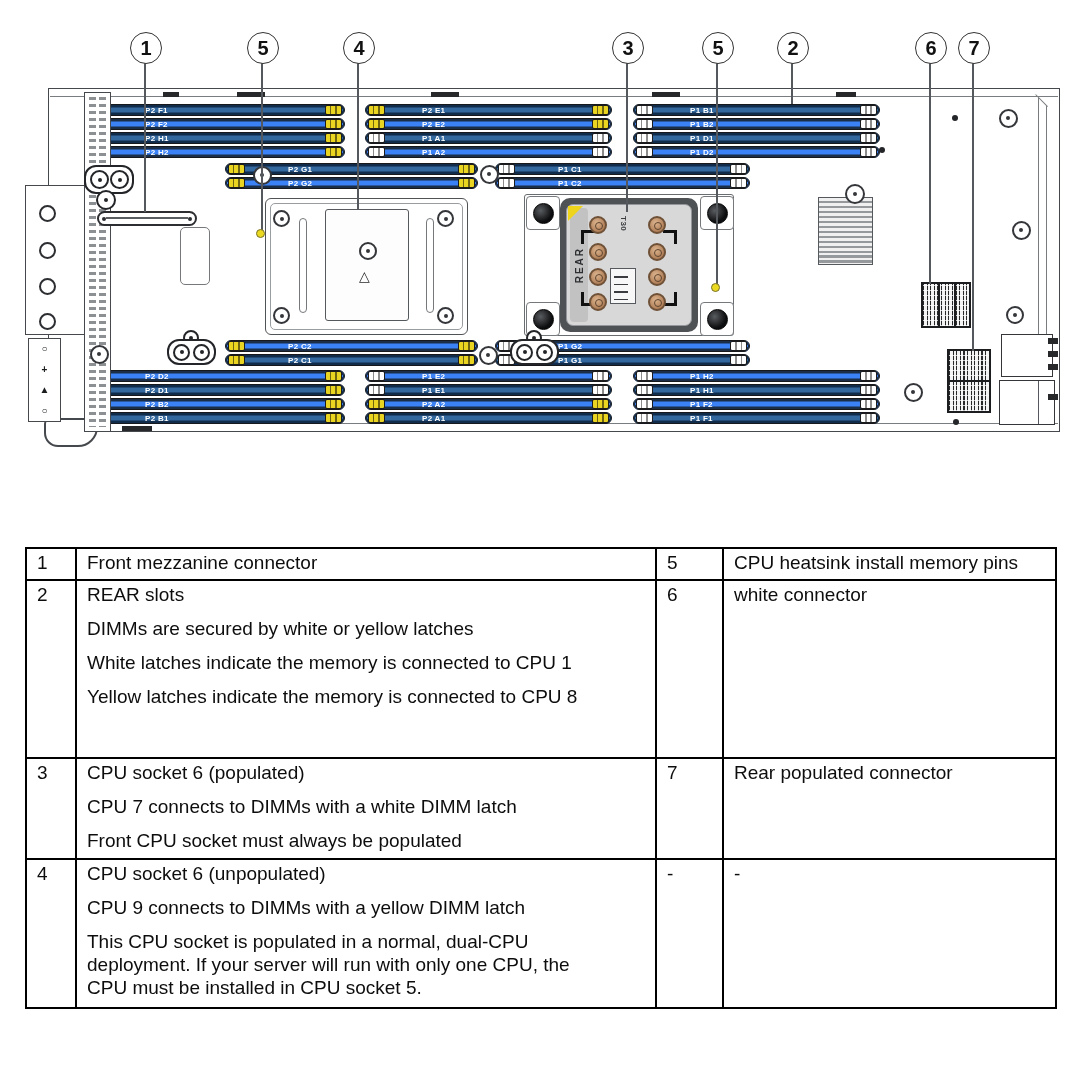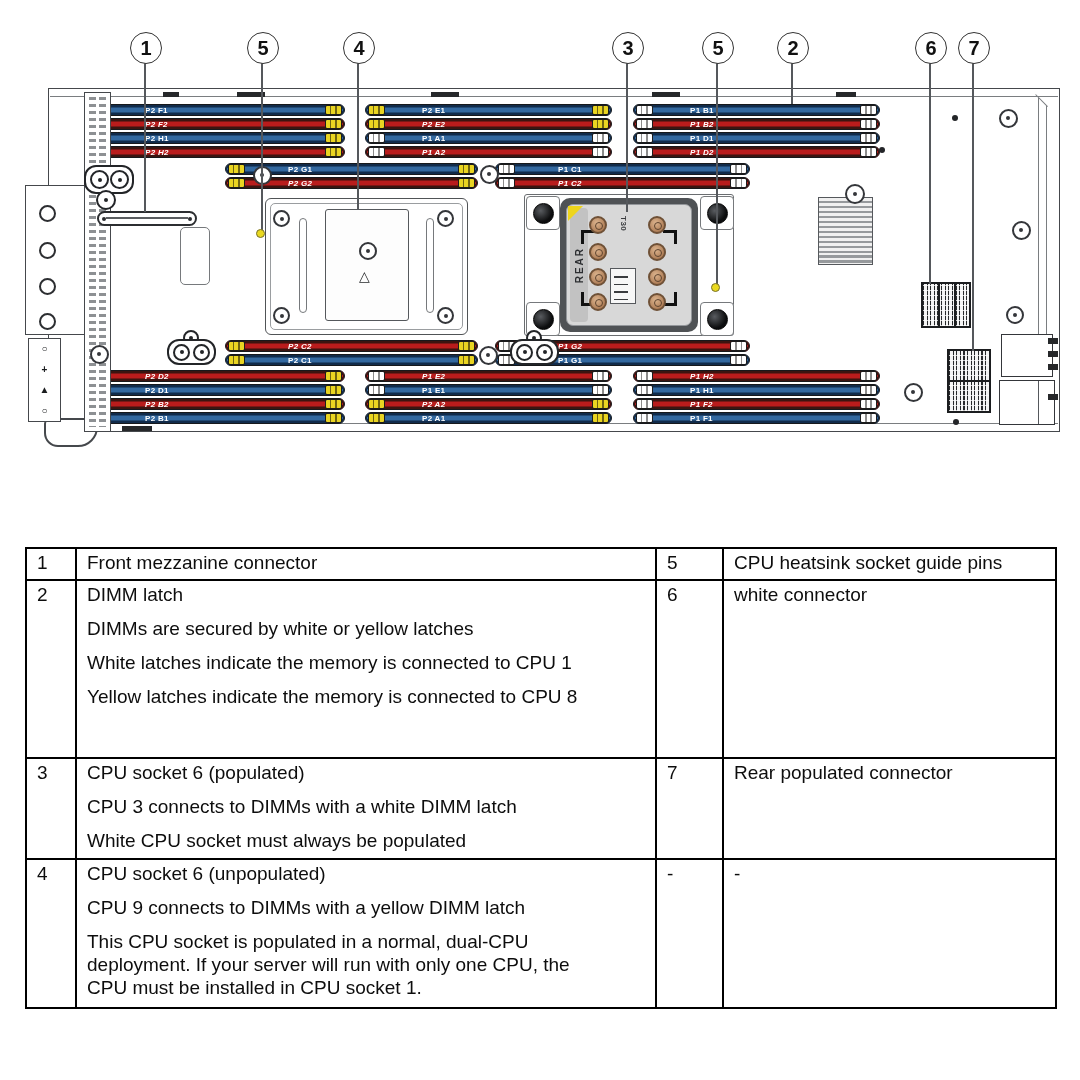--- a/index.html
+++ b/index.html
@@ -15,21 +15,21 @@
   
   .board{position:absolute;left:48px;top:88px;width:1012px;height:344px;border:1.8px solid #45484c;background:#fff;z-index:1;box-sizing:border-box;}
   .edge{position:absolute;background:#7a7d80;z-index:2;}
   .tab{position:absolute;background:#26282a;z-index:3;}
 
   
   .dgroup{position:absolute;z-index:5;}
   .slot{position:absolute;left:0;right:0;height:12px;border:1px solid #17191c;border-radius:6px;box-sizing:border-box;}
   .r0{top:0}.r1{top:14px}.r2{top:28px}.r3{top:42px}
   .c-b{background:#33689f;box-shadow:inset 0 2.5px 0 rgba(9,28,52,.8),inset 0 -2.5px 0 rgba(9,28,52,.8);}
-  .c-d{background:#b91c1c;box-shadow:inset 0 2.5px 0 rgba(18,18,12,.75),inset 0 -2.5px 0 rgba(18,18,12,.75);font-style:italic;}
+  .c-d{background:#3b82f6;box-shadow:inset 0 2.5px 0 rgba(18,18,12,.75),inset 0 -2.5px 0 rgba(18,18,12,.75);}
   .sl{position:absolute;left:56px;top:1px;font-size:8px;font-weight:bold;color:#fff;letter-spacing:.3px;white-space:nowrap;line-height:9px;}
   .mid .sl{left:62px;}
   .latch{position:absolute;top:0;width:17px;height:10px;border:1.2px solid #1c1c1c;border-radius:2px;box-sizing:border-box;}
   .ll{left:2px;}.lr{right:2px;}
   .lt-y{background:linear-gradient(90deg,#e9d422 0 4px,#6f6410 4px 5.5px,#e9d422 5.5px 9.5px,#6f6410 9.5px 11px,#e9d422 11px);}
   .lt-w{background:linear-gradient(90deg,#fff 0 4px,#8c8c8c 4px 5.5px,#fff 5.5px 9.5px,#8c8c8c 9.5px 11px,#fff 11px);}
 
   
   .ring{position:absolute;border:2px solid #34363a;border-radius:50%;background:#fff;z-index:6;}
   .ring::after{content:"";position:absolute;left:50%;top:50%;width:4px;height:4px;margin:-2px 0 0 -2px;border-radius:50%;background:#34363a;}
@@ -453,54 +453,54 @@
           <col style="width:333px">
         </colgroup>
       <tbody>
           <tr>
         <td class="cnum" style="height:24px"><span>1</span></td>
         <td>
               <p>Front mezzanine connector</p>
             </td>
         <td class="cnum"><span>5</span></td>
         <td>
-              <p>CPU heatsink socket guide pins</p>
+              <p>CPU heatsink install memory pins</p>
             </td>
       </tr>
       <tr>
         <td class="cnum" style="height:170px"><span>2</span></td>
         <td>
-          <p>DIMM latch</p>
+          <p>REAR slots</p>
           <p>DIMMs are secured by white or yellow latches</p>
           <p class="w1">White latches indicate the memory is connected to CPU 1</p>
           <p class="w1">Yellow latches indicate the memory is connected to CPU 8</p>
         </td>
         <td class="cnum"><span>6</span></td>
         <td>
               <p>white connector</p>
             </td>
       </tr>
       <tr>
         <td class="cnum" style="height:93px"><span>3</span></td>
         <td>
           <p>CPU socket 6 (populated)</p>
-          <p>CPU 3 connects to DIMMs with a white DIMM latch</p>
-          <p>White CPU socket must always be populated</p>
+          <p>CPU 7 connects to DIMMs with a white DIMM latch</p>
+          <p>Front CPU socket must always be populated</p>
         </td>
         <td class="cnum"><span>7</span></td>
         <td>
               <p>Rear populated connector</p>
             </td>
       </tr>
       <tr>
         <td class="cnum" style="height:141px"><span>4</span></td>
         <td>
           <p>CPU socket 6 (unpopulated)</p>
           <p>CPU 9 connects to DIMMs with a yellow DIMM latch</p>
-          <p class="w2">This CPU socket is populated in a normal, dual-CPU deployment. If your server will run with only one CPU, the CPU must be installed in CPU socket 1.</p>
+          <p class="w2">This CPU socket is populated in a normal, dual-CPU deployment. If your server will run with only one CPU, the CPU must be installed in CPU socket 5.</p>
         </td>
         <td class="cnum"><span>-</span></td>
         <td>
               <p>-</p>
             </td>
       </tr>
     </tbody>
       </table>
   </div>
 

